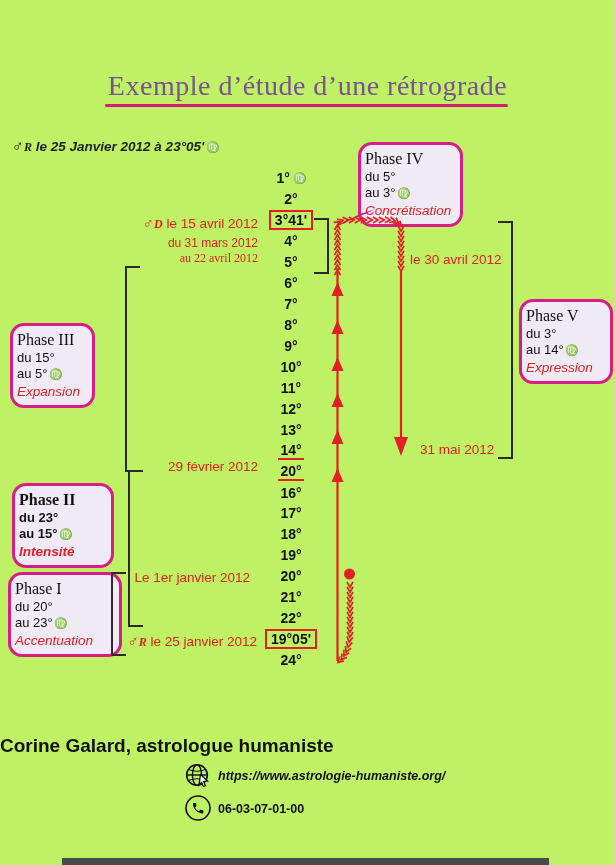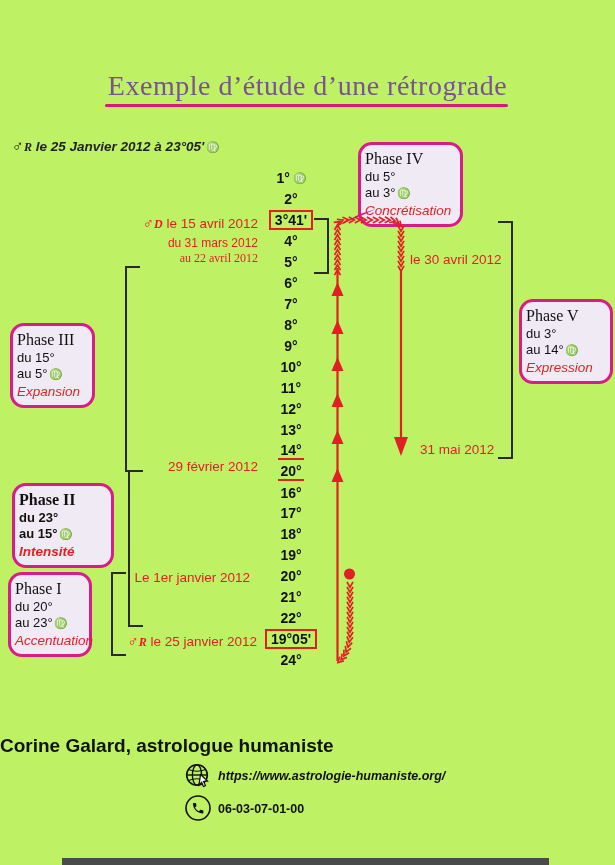--- a/index.html
+++ b/index.html
@@ -32,21 +32,21 @@
   
   .pbox{position:absolute;border:3px solid #d91c87;border-radius:14px;background:#f0eaf4;
         text-align:left;padding:4px 4px 5px;box-sizing:border-box;}
   .pt{font-family:"Liberation Serif",serif;font-size:16px;color:#111;line-height:1.25;}
   .pl{font-size:13px;color:#111;line-height:1.22;}
   .pk{font-size:13.5px;font-style:italic;color:#e31e25;line-height:1.3;margin-top:1px;}
   .pbox4{left:358px;top:142px;width:105px;}
   .pbox5{left:519px;top:299px;width:94px;}
   .pbox3{left:10px;top:323px;width:85px;}
   .pbox2{left:12px;top:483px;width:102px;font-weight:bold;}
-  .pbox1{left:8px;top:572px;width:84px;}
+  .pbox1{left:8px;top:572px;width:114px;}
 
   
   .brk-l{position:absolute;width:13px;border-left:2px solid #2a2a2a;
          border-top:2px solid #2a2a2a;border-bottom:2px solid #2a2a2a;}
   .brk-r{position:absolute;width:13px;border-right:2px solid #2a2a2a;
          border-top:2px solid #2a2a2a;border-bottom:2px solid #2a2a2a;}
   .brk3{left:125px;top:266px;height:202px;}
   .brk2{left:128px;top:470px;height:153px;}
   .brk1{left:111px;top:572px;height:80px;}
   .brk4{left:314px;top:218px;height:52px;}

